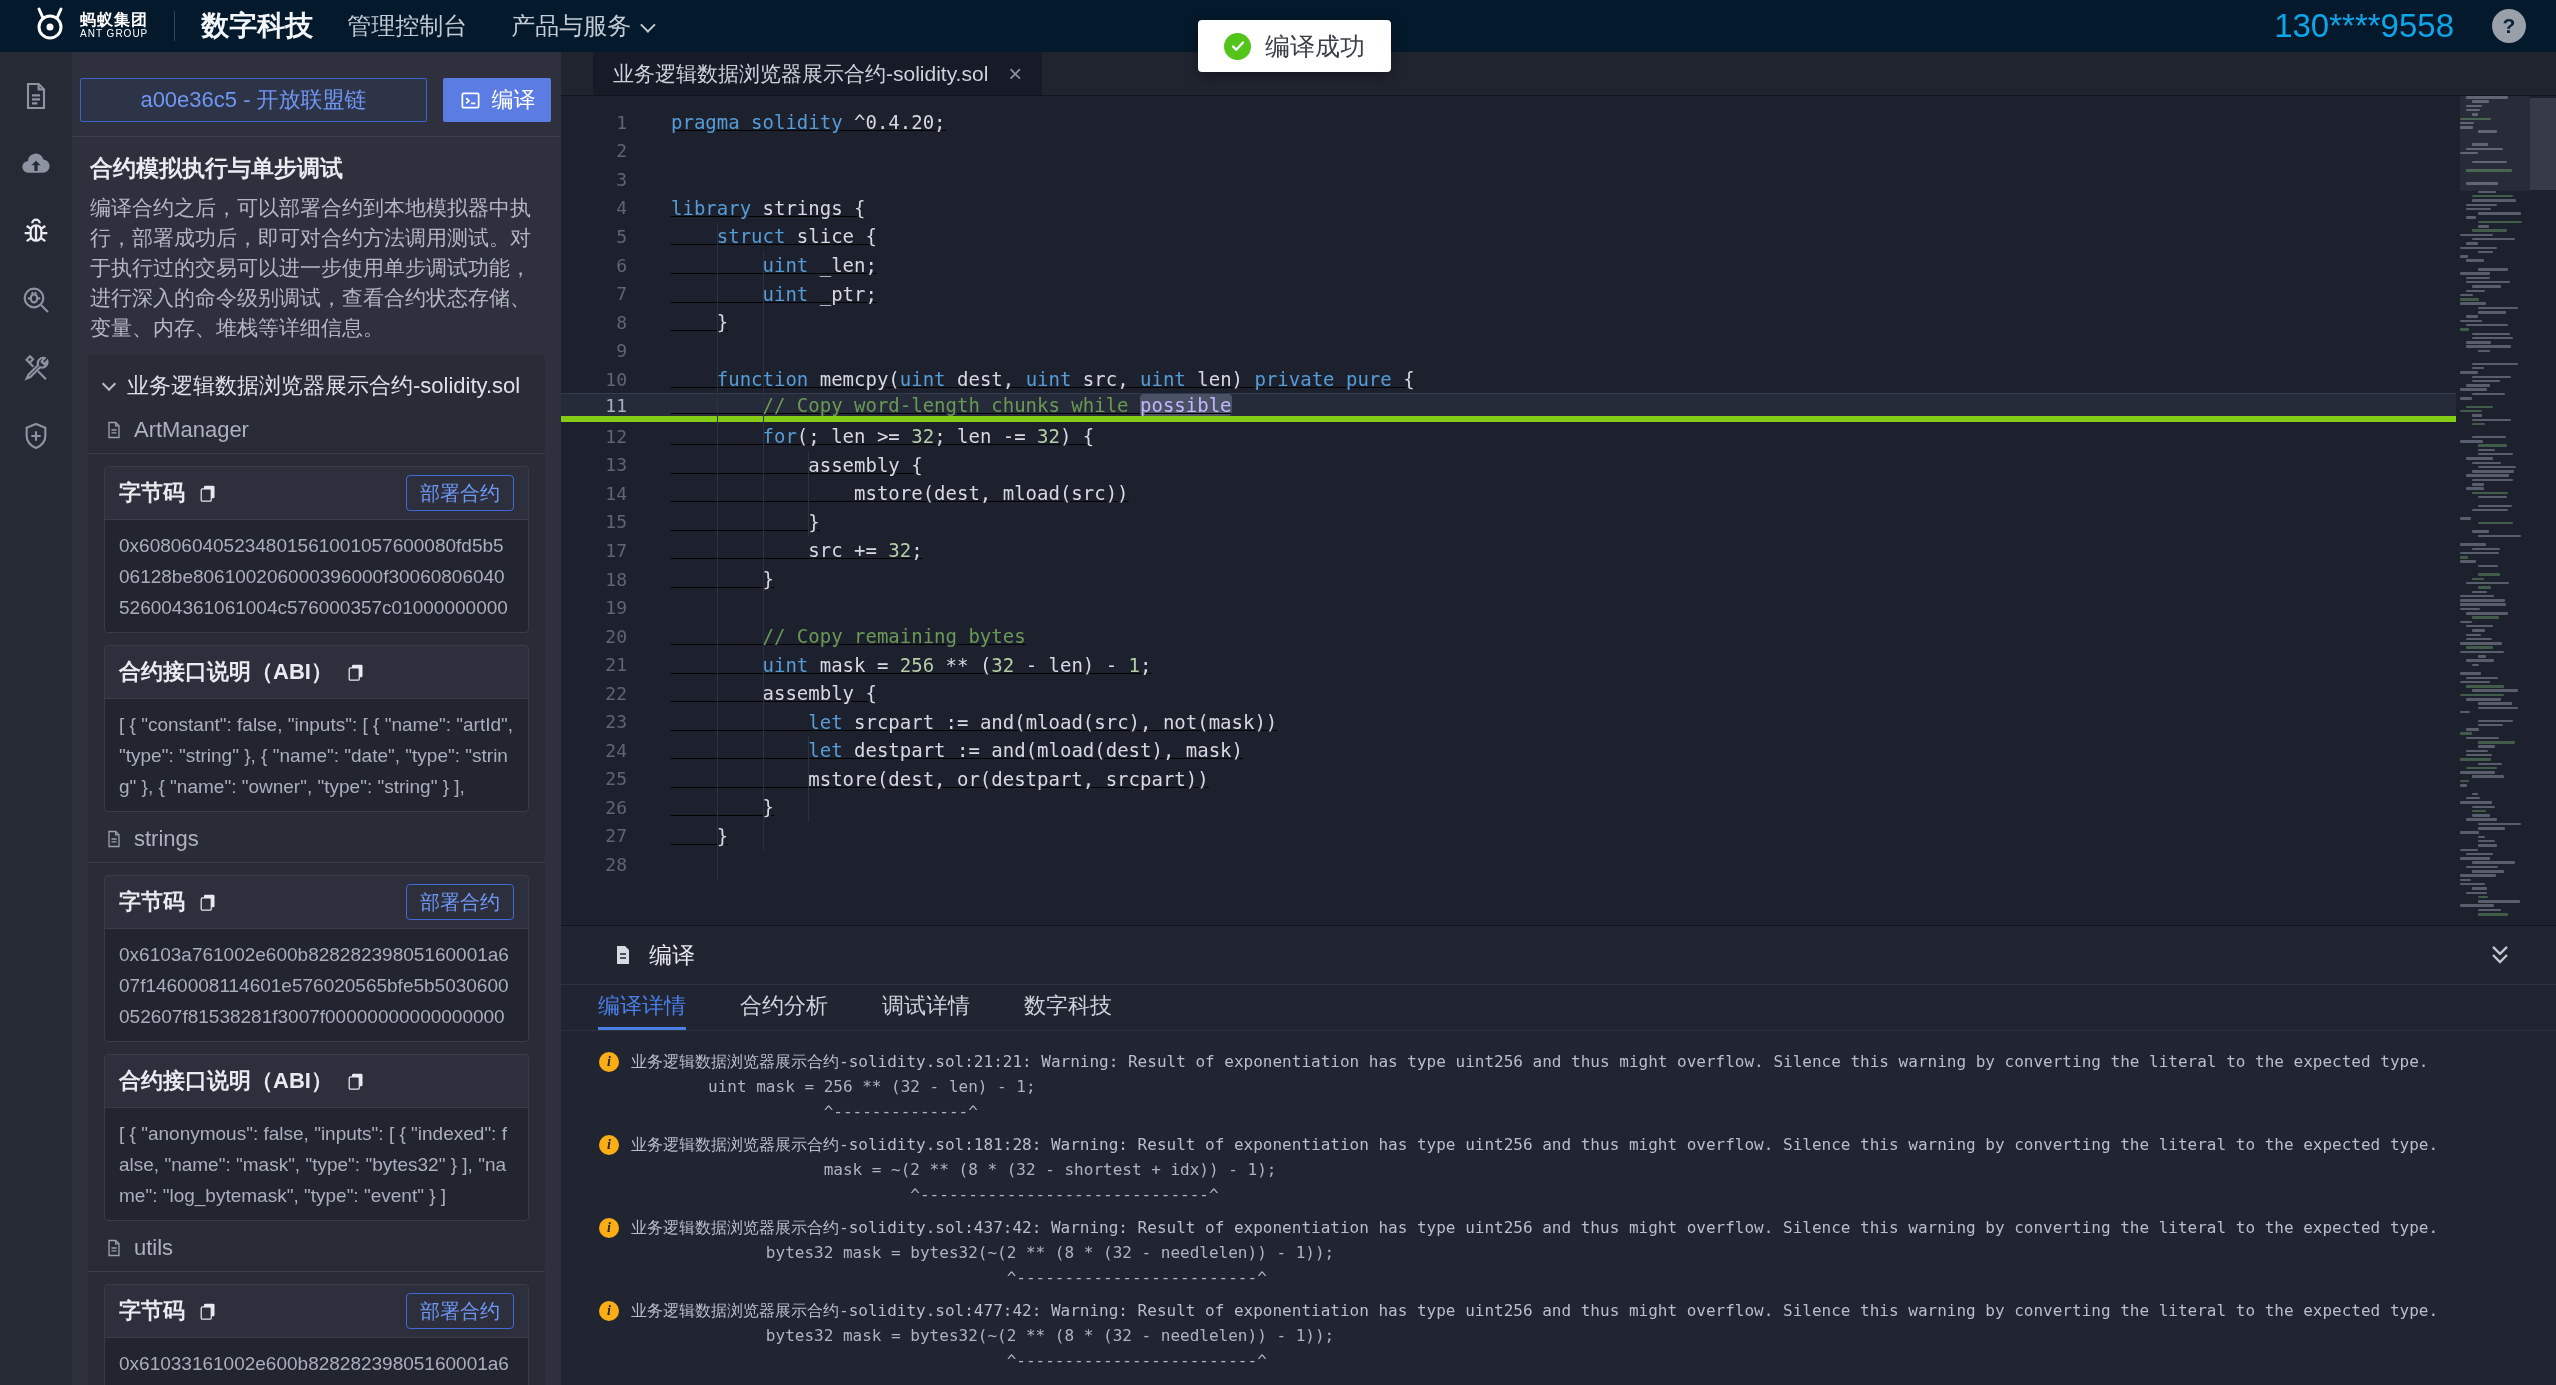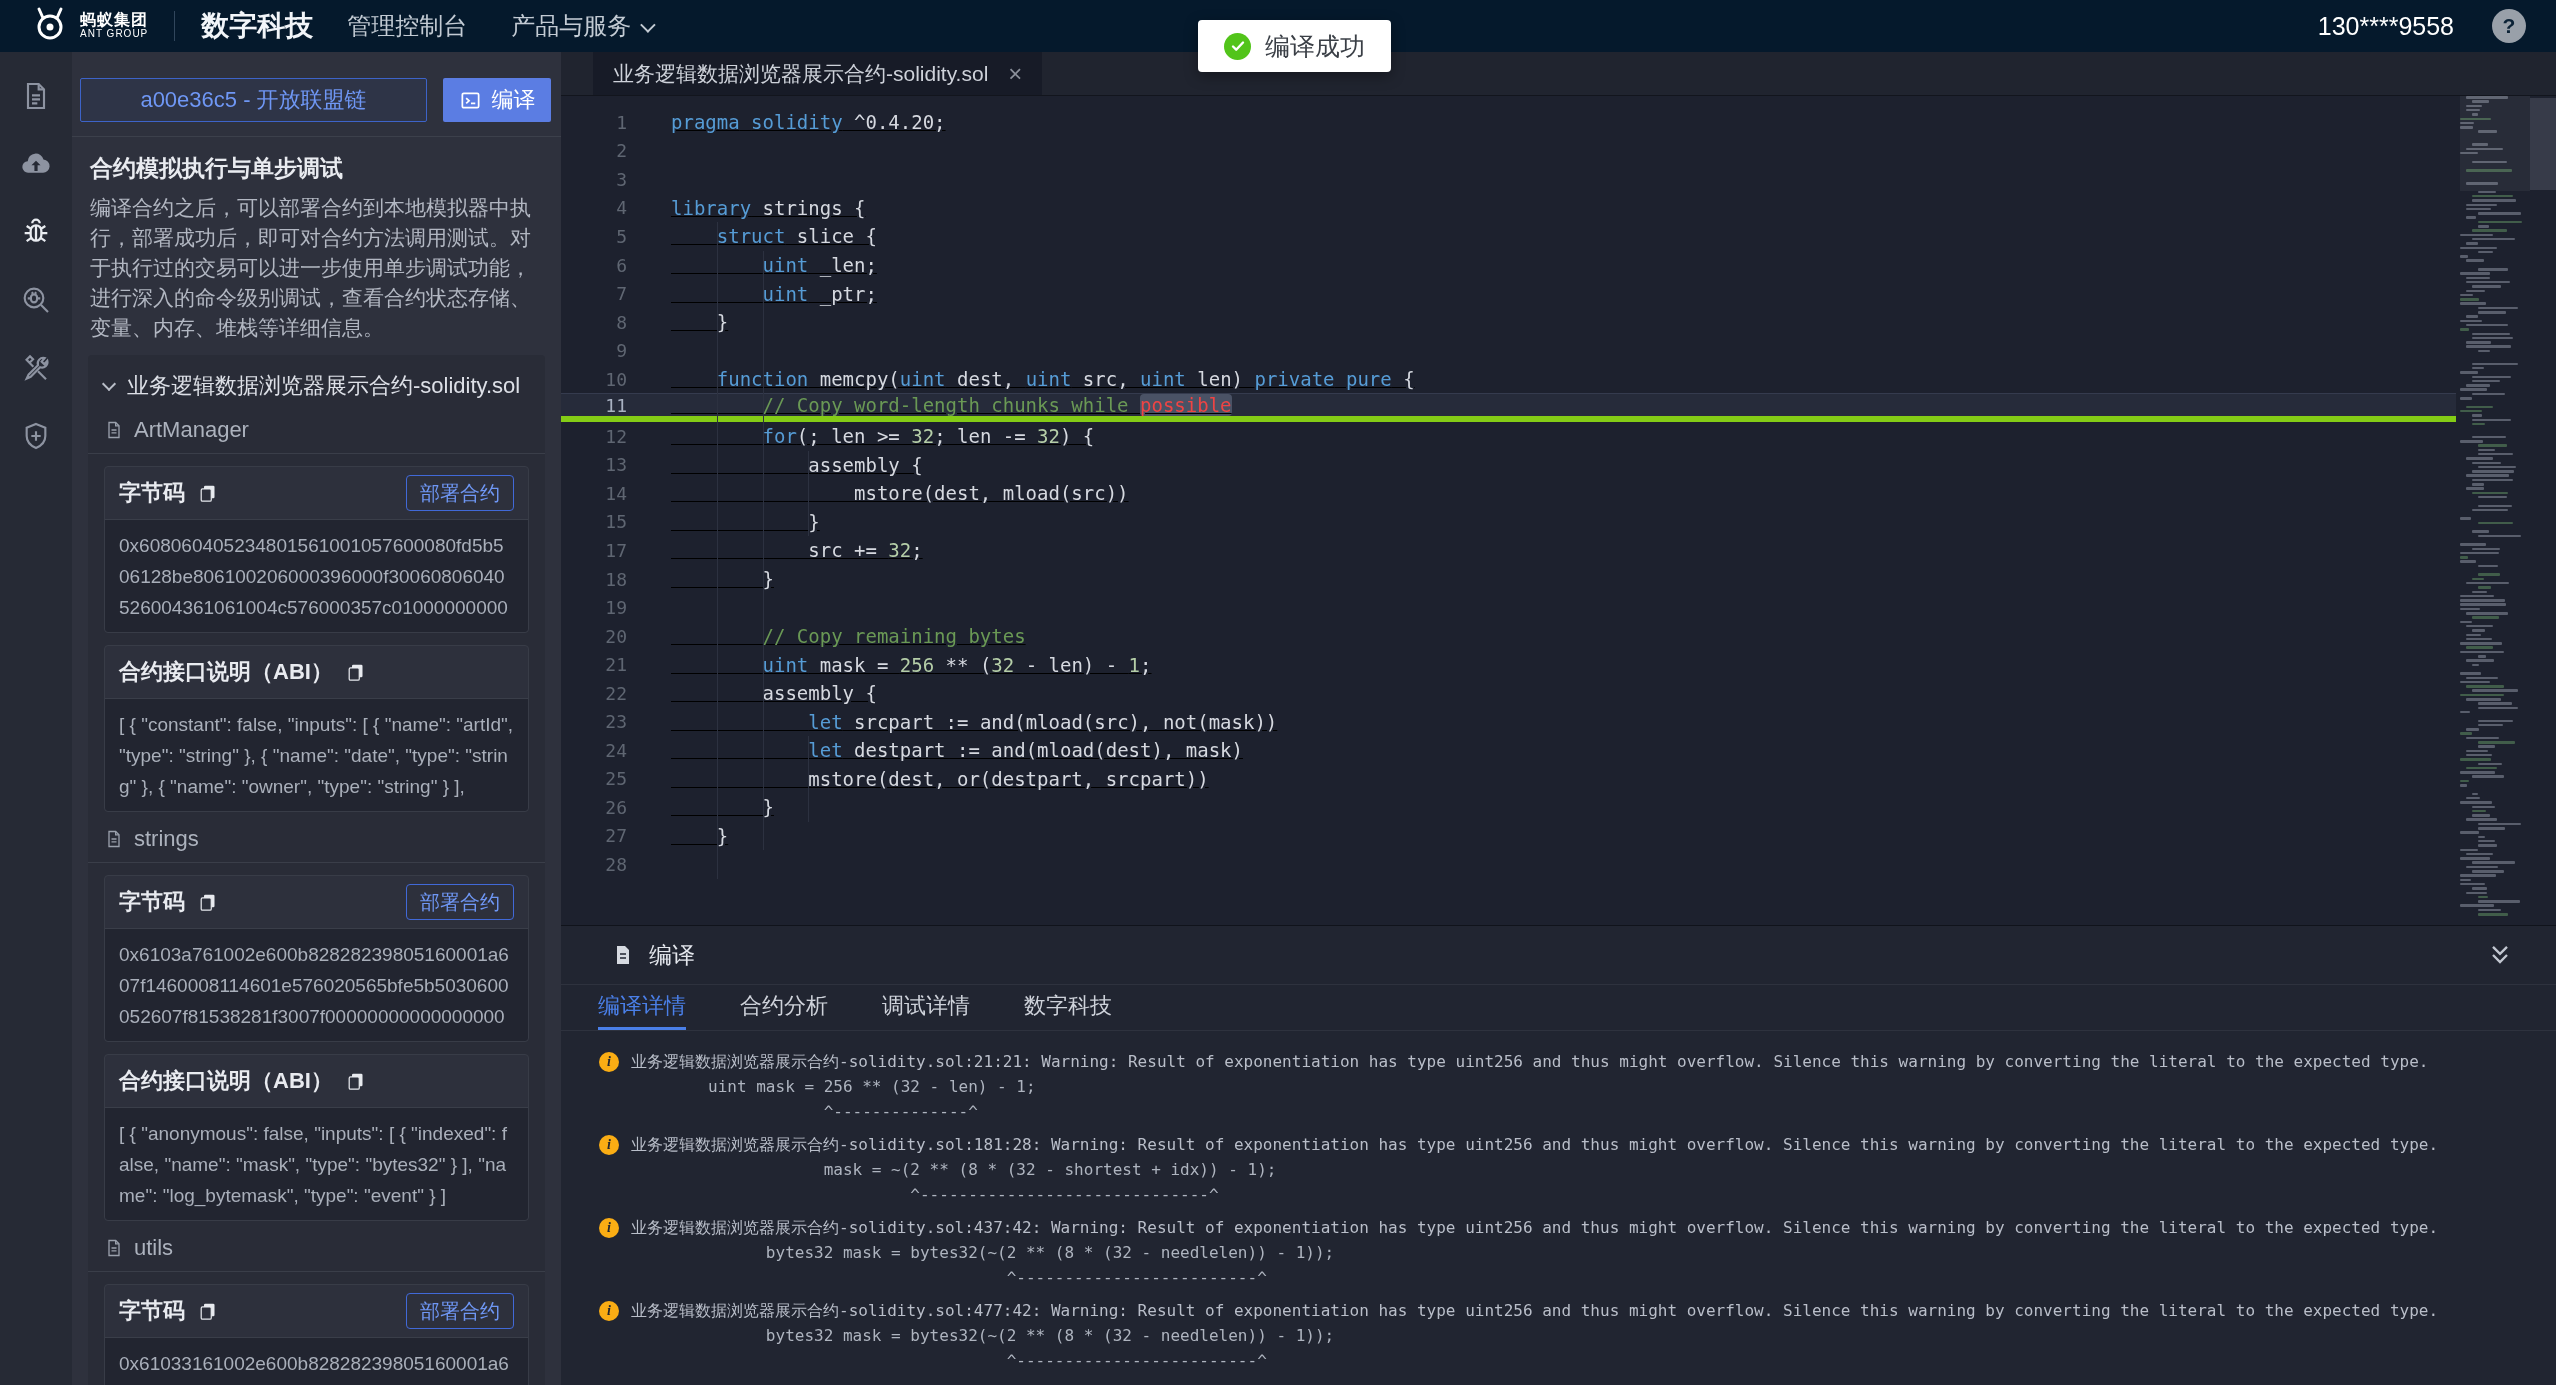--- a/index.html
+++ b/index.html
@@ -12,21 +12,21 @@
   .logo-wrap { display:flex; align-items:center; gap:10px; }
   .logo-txt { color:#fff; line-height:1.05; }
   .logo-cn { font-size:16px; font-weight:bold; letter-spacing:1px; }
   .logo-en { font-size:10px; letter-spacing:1px; }
   .tb-sep { width:1px; height:30px; background:#31465c; margin:0 26px; }
   .tb-product { color:#f2f5f9; font-size:28px; font-weight:bold; margin-right:34px; }
   .tb-item { color:#c3cbd4; font-size:24px; margin-right:44px; display:flex; align-items:center; gap:10px; }
   .chev { width:11px; height:11px; border-right:2px solid #c3cbd4; border-bottom:2px solid #c3cbd4;
           transform:rotate(45deg) translateY(-2px); display:inline-block; }
   .tb-right { margin-left:auto; display:flex; align-items:center; gap:38px; }
-  .tb-phone { color:#ffffff; font-size:25px;margin-left:44px; }
+  .tb-phone { color:#0ea5e9; font-size:33px;margin-left:44px; }
   .tb-help { width:34px; height:34px; border-radius:50%; background:#99a0a9; color:#0b2236;
              font-size:21px; font-weight:bold; display:flex; align-items:center; justify-content:center; }
 
   
   .toast { position:absolute; left:1198px; top:20px; height:52px; z-index:9; background:#fff;
            border-radius:4px; box-shadow:0 4px 14px rgba(0,0,0,.35); display:flex; align-items:center;
            gap:14px; padding:0 26px; }
   .toast-ico { width:27px; height:27px; border-radius:50%; background:#52c41a; display:flex;
                align-items:center; justify-content:center; flex:none; }
   .toast-txt { color:#3a3f46; font-size:25px; }
@@ -77,21 +77,21 @@
 
   .code-area { position:absolute; top:44px; left:0; right:0; height:829px; background:#1d212e; overflow:hidden; }
   .lines { position:absolute; top:0; left:0; right:100px; bottom:0; padding-top:12px; }
   .cl { display:flex; align-items:center; height:28.55px; font-family:"DejaVu Sans Mono",monospace;
         font-size:19px; white-space:pre; }
   .ln { width:66px; flex:none; text-align:right; color:#5f6672; font-size:18px; }
   .lc { margin-left:44px;text-decoration:underline; }
   .cl.cur { background:#262b3a; border-top:1px solid #353b4e; border-bottom:6px solid #84cc16; }
   .cl.cur .ln { color:#a9b2c2; }
   .tok-k { color:#569cd6; } .tok-p { color:#d6d9e0; } .tok-c { color:#6a9955; }
-  .tok-num { color:#b5cea8; } .tok-f { color:#ef4444; background:rgba(120,130,155,.45); border-radius:4px;margin-top:8px; }
+  .tok-num { color:#b5cea8; } .tok-f { color:#c4b5fd; background:rgba(120,130,155,.45); border-radius:4px;margin-top:8px; }
   .guide { position:absolute; width:1px; background:#2c3140; }
   .minimap { position:absolute; top:0; right:26px; width:70px; bottom:0; }
   .mm-bar { position:absolute; height:2.5px; border-radius:1px; }
   .mm-view { position:absolute; top:0; right:26px; width:70px; height:95px; background:rgba(255,255,255,.05); }
   .vthumb { position:absolute; top:2px; right:0; width:26px; height:92px; background:rgba(190,200,215,.16); }
 
   
   .bottom { position:absolute; left:0; right:0; bottom:0; height:460px; background:#212531; border-top:1px solid #10131b; }
   .b-head { height:58px; display:flex; align-items:center; gap:14px; padding:0 42px 0 50px; }
   .b-head svg.doc { width:24px; height:24px; color:#d6dae1; }

